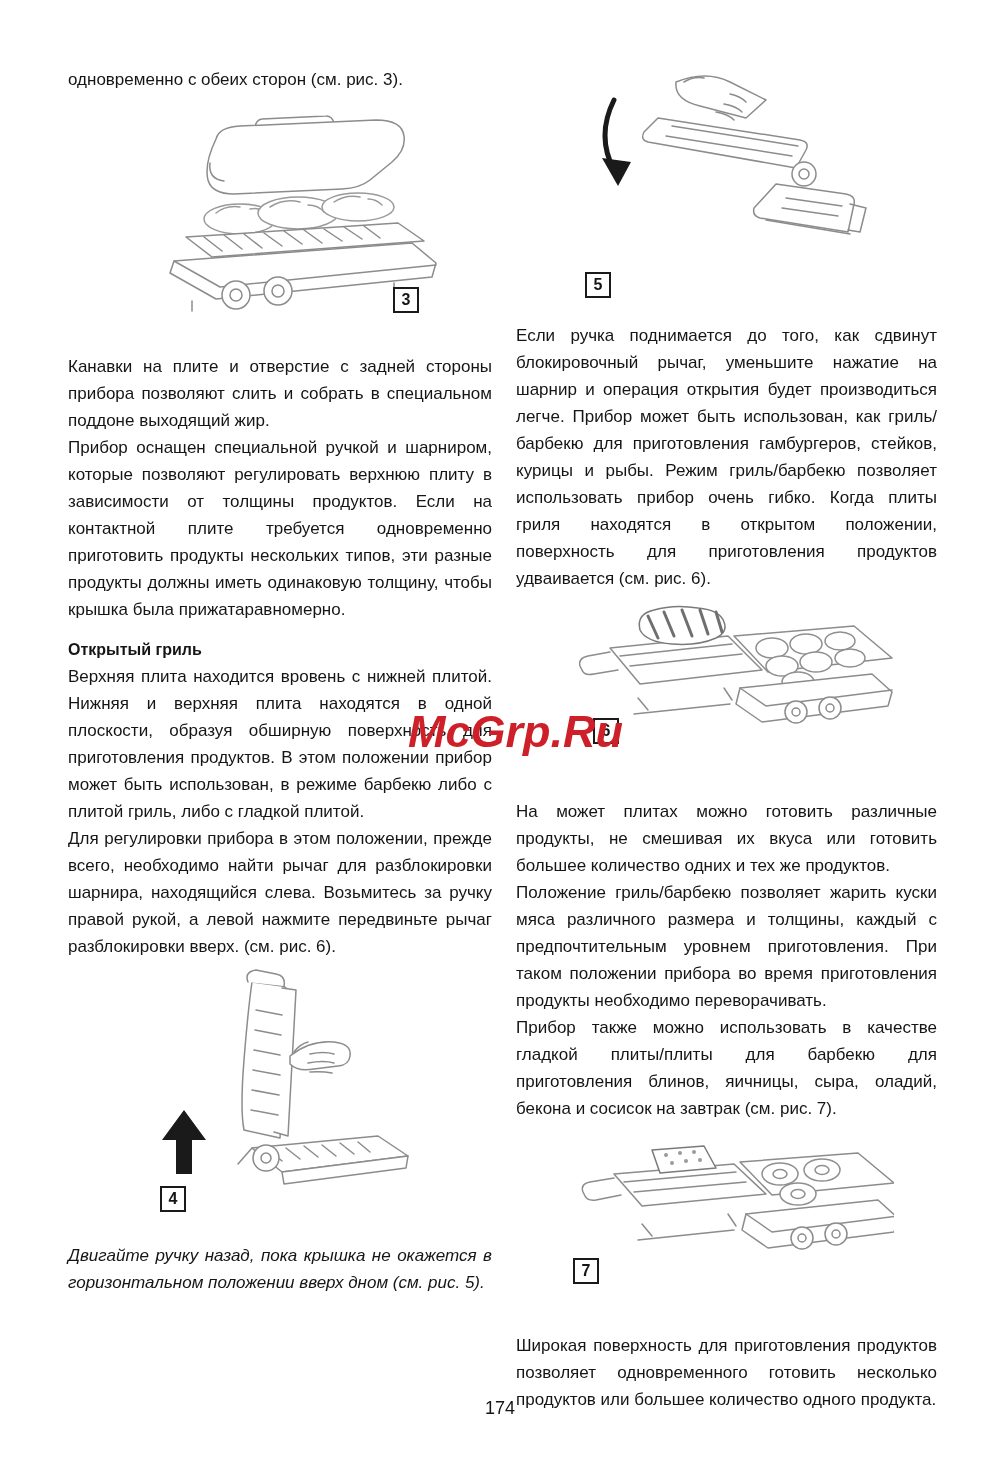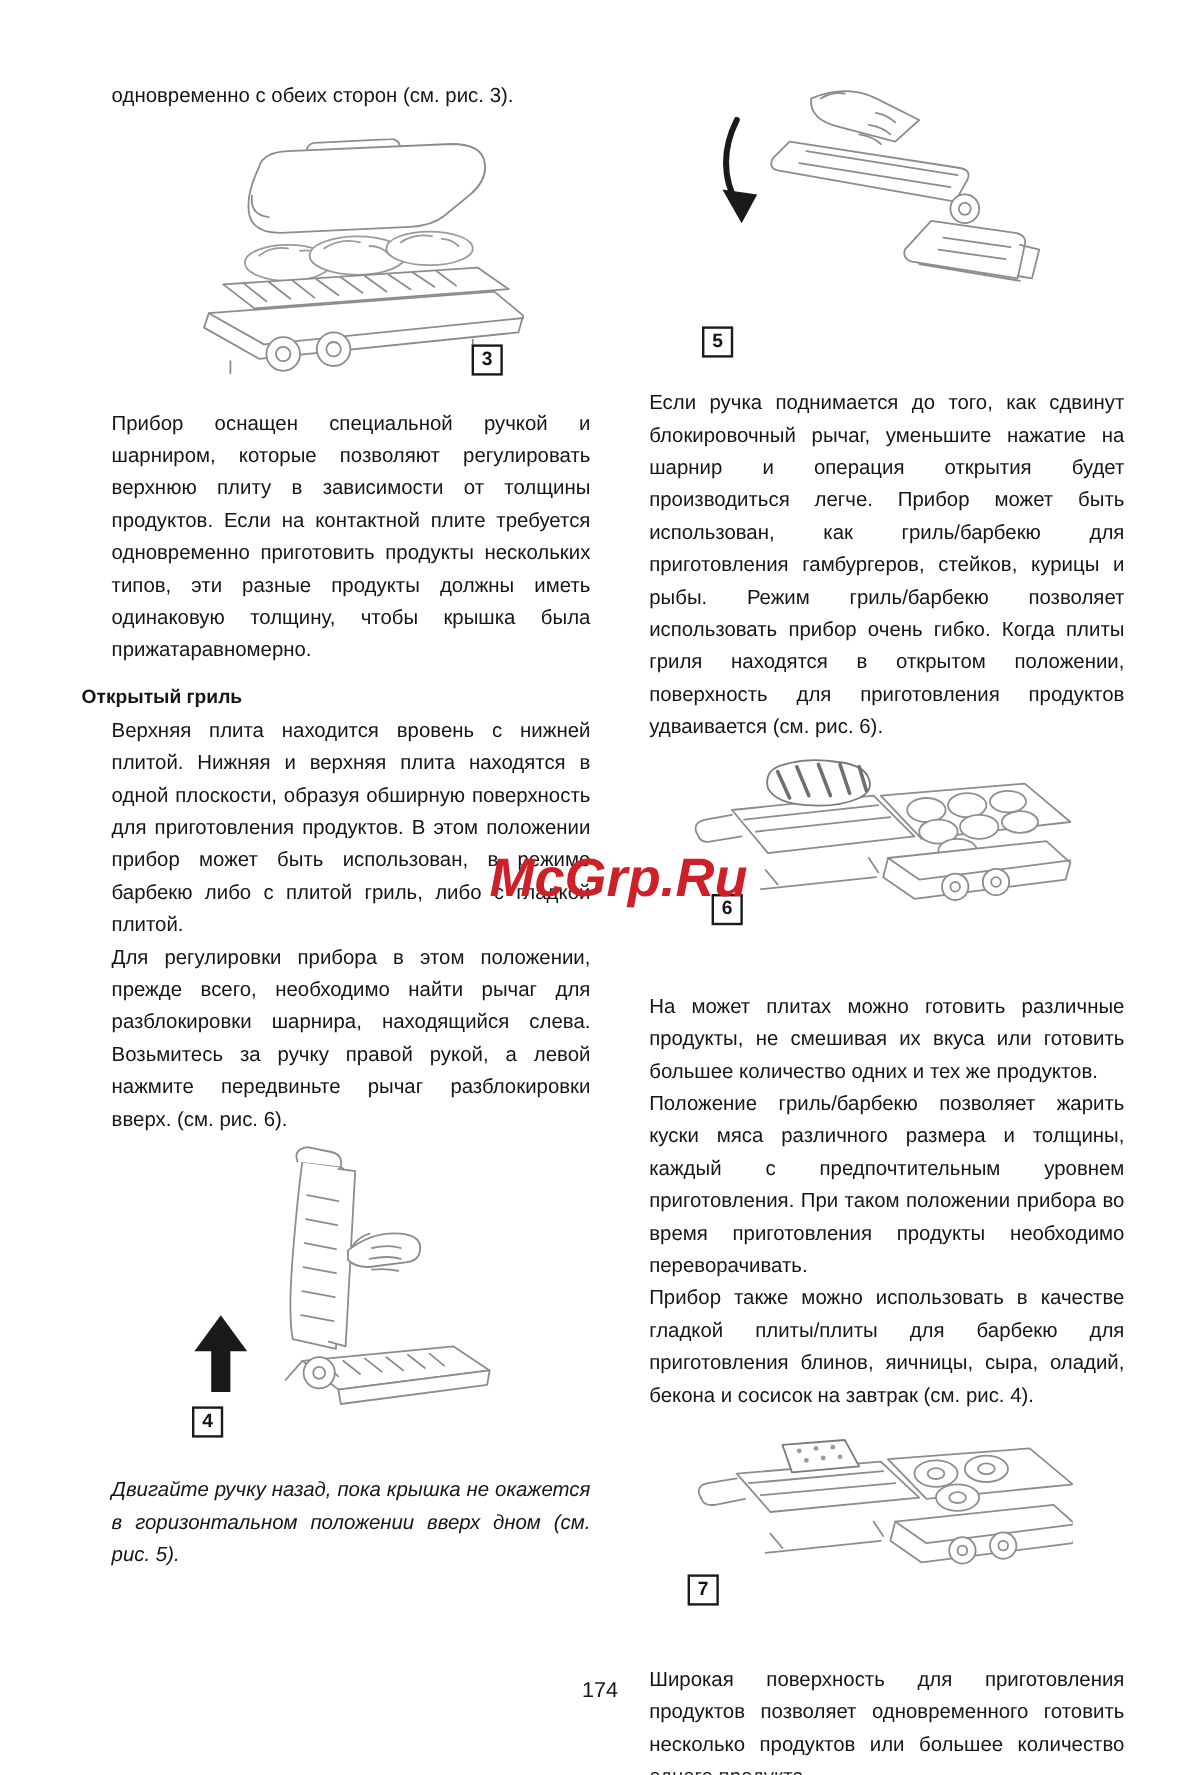--- a/index.html
+++ b/index.html
@@ -11,21 +11,20 @@
     color:#151515;
     overflow:hidden;
   }
   .col { position:absolute; top:66px; }
   .col-left  { left:68px;  width:424px; }
   .col-right { left:516px; width:421px; }
   p {
     font-size:17px;
     line-height:27px;
     text-align:justify;
-    margin-left:25px;
   }
   h3 {
     font-size:16px;
     line-height:27px;
     font-weight:bold;
     margin-top:13px;
   }
   .fig { position:relative; }
   .fig svg { display:block; }
   .fig-label {
@@ -118,20 +117,21 @@
           <circle cx="118" cy="194" r="6"></circle>
           <circle cx="160" cy="190" r="14" fill="#fff"></circle>
           <circle cx="160" cy="190" r="6"></circle>
 
           <path d="M74,200 l0,10 M276,182 l0,10"></path>
         </g>
       </svg>
       <div class="fig-label">3</div>
     </div>
 
+    <p class="mt14">Канавки на плите и отверстие с задней стороны прибора позволяют слить и собрать в специальном поддоне выходящий жир.</p>
     <p>Прибор оснащен специальной ручкой и шарниром, которые позволяют регулировать верхнюю плиту в зависимости от толщины продуктов. Если на контактной плите требуется одновременно приготовить продукты нескольких типов, эти разные продукты должны иметь одинаковую толщину, чтобы крышка была прижатаравномерно.</p>
 
     <h3>Открытый гриль</h3>
 
     <p>Верхняя плита находится вровень с нижней плитой. Нижняя и верхняя плита находятся в одной плоскости, образуя обширную поверхность для приготовления продуктов. В этом положении прибор может быть использован, в режиме барбекю либо с плитой гриль, либо с гладкой плитой.</p>
     <p>Для регулировки прибора в этом положении, прежде всего, необходимо найти рычаг для разблокировки шарнира, находящийся слева. Возьмитесь за ручку правой рукой, а левой нажмите передвиньте рычаг разблокировки вверх. (см. рис. 6).</p>
 
     <div class="fig fig4">
       <svg width="290" height="252" viewBox="0 0 290 252">
         <g class="stroke-art">
@@ -224,21 +224,21 @@
             <circle cx="288" cy="110" r="4"></circle>
 
           <path d="M96,100 l10,12 M182,90 l8,12 M92,116 l96,-10"></path>
         </g>
       </svg>
       <div class="fig-label">6</div>
     </div>
 
     <p class="mt12">На может плитах можно готовить различные продукты, не смешивая их вкуса или готовить большее количество одних и тех же продуктов.</p>
     <p>Положение гриль/барбекю позволяет жарить куски мяса различного размера и толщины, каждый с предпочтительным уровнем приготовления. При таком положении прибора во время приготовления продукты необходимо переворачивать.</p>
-    <p>Прибор также можно использовать в качестве гладкой плиты/плиты для барбекю для приготовления блинов, яичницы, сыра, оладий, бекона и сосисок на завтрак (см. рис. 4).</p>
+    <p>Прибор также можно использовать в качестве гладкой плиты/плиты для барбекю для приготовления блинов, яичницы, сыра, оладий, бекона и сосисок на завтрак (см. рис. 7).</p>
 
     <div class="fig fig7">
       <svg width="352" height="182" viewBox="0 0 352 182">
         <g class="stroke-art">
 
           <path d="M72,44 l120,-10 32,30 -124,12 z" fill="#fff"></path>
           <path d="M82,52 l112,-10 M92,62 l112,-10"></path>
 
           <path d="M72,48 l-24,4 q-10,2 -7,10 l2,4 q2,5 11,4 l25,-5" fill="#fff"></path>
 

